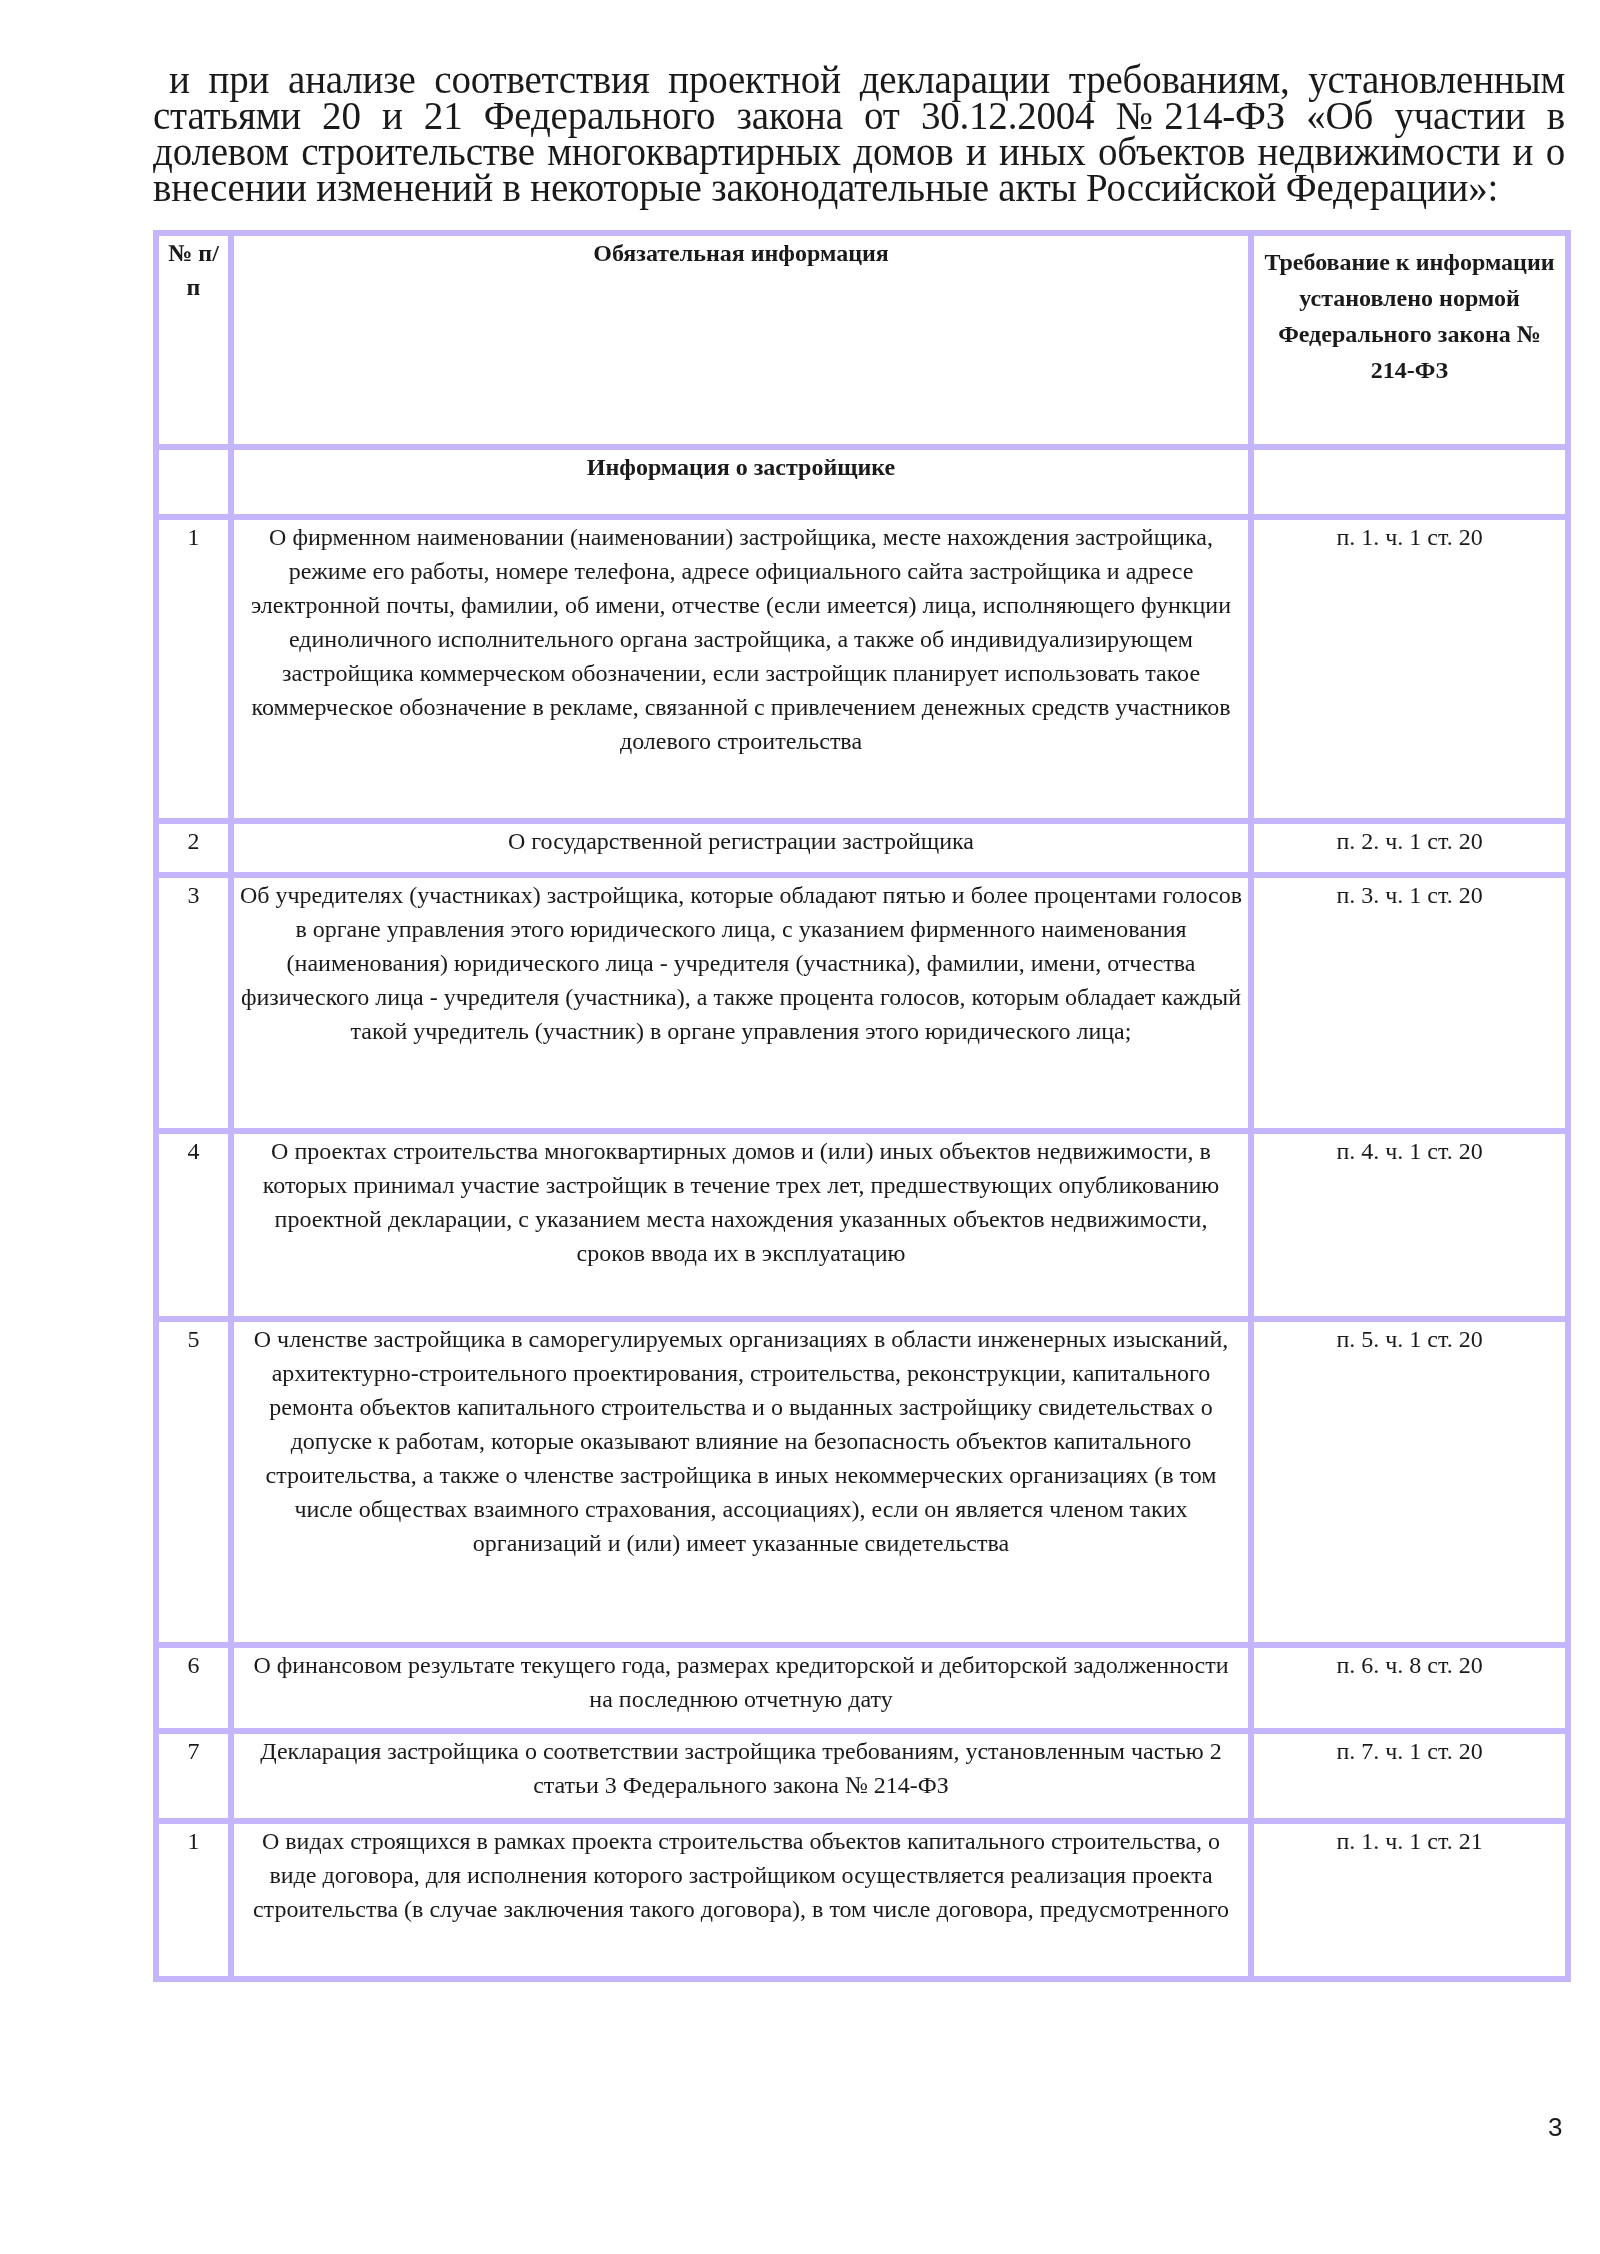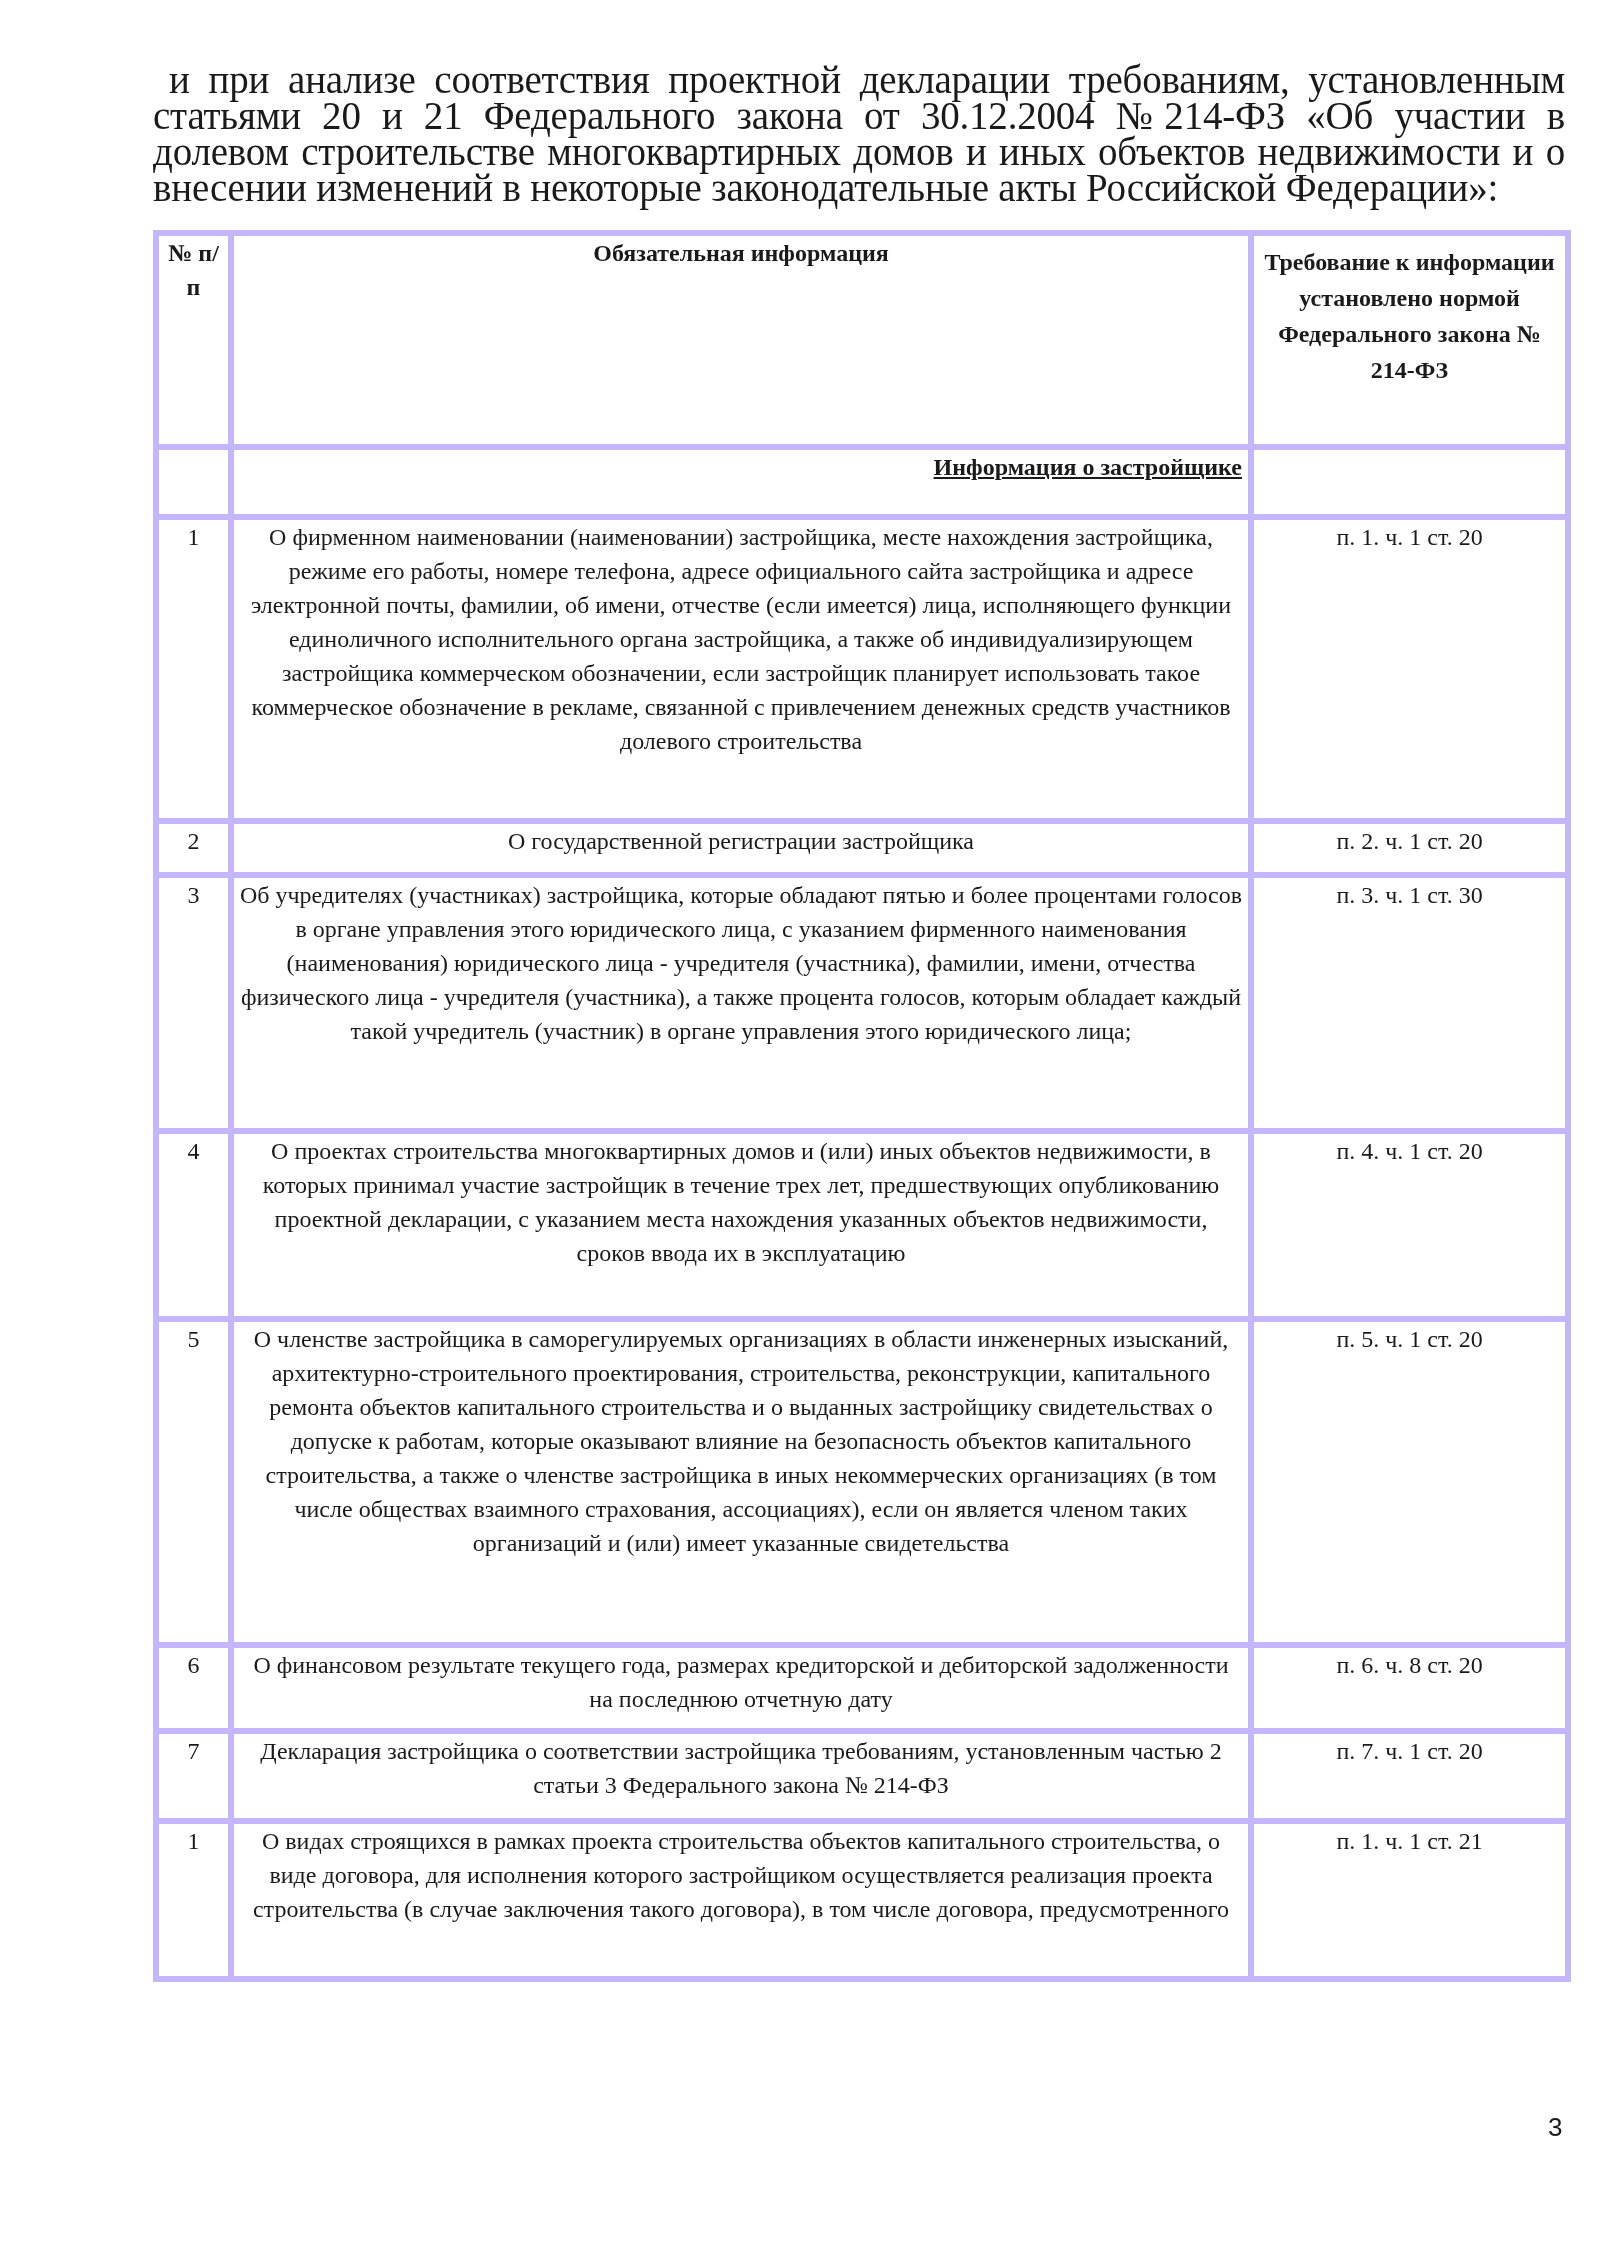--- a/index.html
+++ b/index.html
@@ -23,21 +23,21 @@
     vertical-align: top;
     font-size: 24px; line-height: 34px;
     padding: 0 6px;
   }
   col.c1 { width: 75px; }
   col.c2 { width: 1020px; }
   col.c3 { width: 317px; }
   th { font-weight: bold; text-align: center; }
   .hdr th { height: 200px; padding-top: 10px; }
   .hdr th.h3 { line-height: 36px; padding-top: 8px; }
-  .section td { height: 64px; vertical-align: middle; font-weight: bold; text-align: right; font-size: 25px; text-decoration: underline; }
+  .section td { height: 64px; vertical-align: middle; font-weight: bold; text-align: center; font-size: 25px; }
   td.num { text-align: center; padding-top: 8px; }
   td.txt { text-align: center; padding: 8px 8px 6px 8px; }
   td.ref { text-align: center; padding-top: 8px; margin-top: 9px; }
   tr.r1 td { height: 298px; }
   tr.r2 td { height: 48px; }
   tr.r3 td { height: 250px; }
   tr.r4 td { height: 182px; }
   tr.r5 td { height: 320px; }
   tr.r6 td { height: 80px; }
   tr.r7 td { height: 84px; }
@@ -80,21 +80,21 @@
     <td class="ref">п. 1. ч. 1 ст. 20</td>
   </tr>
   <tr class="r2">
     <td class="num">2</td>
     <td class="txt">О государственной регистрации застройщика</td>
     <td class="ref">п. 2. ч. 1 ст. 20</td>
   </tr>
   <tr class="r3">
     <td class="num">3</td>
     <td class="txt">Об учредителях (участниках) застройщика, которые обладают пятью и более процентами голосов в органе управления этого юридического лица, с указанием фирменного наименования (наименования) юридического лица - учредителя (участника), фамилии, имени, отчества физического лица - учредителя (участника), а также процента голосов, которым обладает каждый такой учредитель (участник) в органе управления этого юридического лица;</td>
-    <td class="ref">п. 3. ч. 1 ст. 30</td>
+    <td class="ref">п. 3. ч. 1 ст. 20</td>
   </tr>
   <tr class="r4">
     <td class="num">4</td>
     <td class="txt">О проектах строительства многоквартирных домов и (или) иных объектов недвижимости, в которых принимал участие застройщик в течение трех лет, предшествующих опубликованию проектной декларации, с указанием места нахождения указанных объектов недвижимости, сроков ввода их в эксплуатацию</td>
     <td class="ref">п. 4. ч. 1 ст. 20</td>
   </tr>
   <tr class="r5">
     <td class="num">5</td>
     <td class="txt">О членстве застройщика в саморегулируемых организациях в области инженерных изысканий, архитектурно-строительного проектирования, строительства, реконструкции, капитального ремонта объектов капитального строительства и о выданных застройщику свидетельствах о допуске к работам, которые оказывают влияние на безопасность объектов капитального строительства, а также о членстве застройщика в иных некоммерческих организациях (в том числе обществах взаимного страхования, ассоциациях), если он является членом таких организаций и (или) имеет указанные свидетельства</td>
     <td class="ref">п. 5. ч. 1 ст. 20</td>

